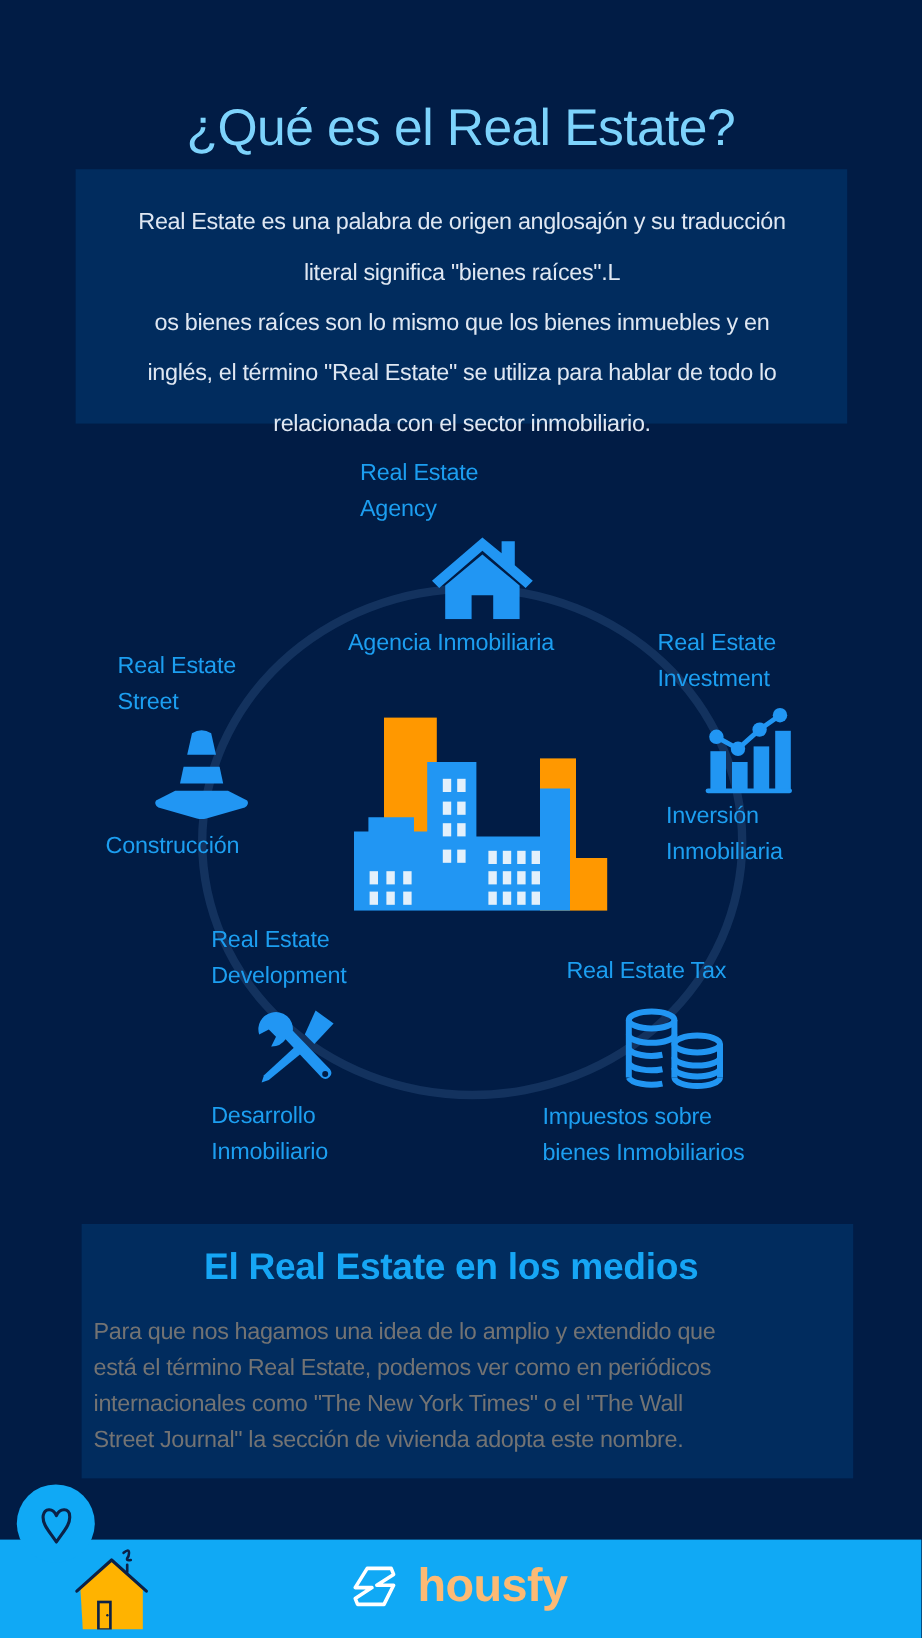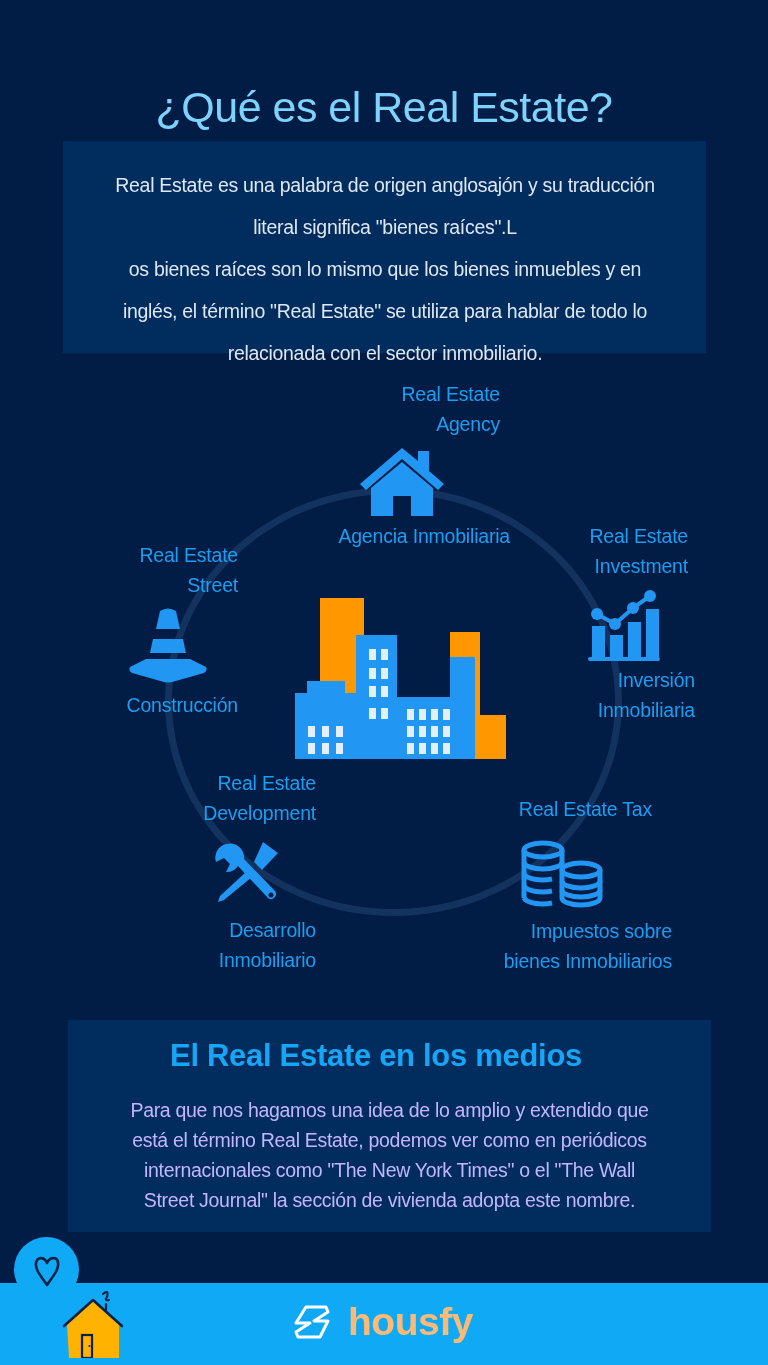--- a/index.html
+++ b/index.html
@@ -24,37 +24,37 @@
       color: #dfe7f2; font-size: 19.5px; line-height: 30px; text-align: center;
       letter-spacing: -0.3px;
     }
     .intro-text span { display: block; white-space: nowrap; margin-top: 12px; }
     .ring {
       position: absolute; left: 165px; top: 487px; width: 457px; height: 429px;
       border: 7px solid #13325e; border-radius: 50%;
     }
     .node-label {
       position: absolute; color: #1c9ef0; font-size: 19.5px; line-height: 30px;
-      text-align: right; white-space: nowrap; letter-spacing: -0.2px;
+      text-align: left; white-space: nowrap; letter-spacing: -0.2px;
     }
     .node-label span { display: block; }
     .icon { position: absolute; }
     .media-box {
       position: absolute; left: 68px; top: 1020px; width: 643px; height: 212px;
       background: #012c5e;
     }
     .media-title {
       position: absolute; left: 150px; top: 1038px;
       color: #16a6f5; font-size: 31px; font-weight: 700; letter-spacing: -0.3px;
       white-space: nowrap;
       margin-left: 20px;
     }
     .media-text {
       position: absolute; left: 78px; top: 1095px; width: 623px;
-      color: #c4b5fd; font-size: 19.5px; line-height: 30px; text-align: center;
+      color: #737373; font-size: 19.5px; line-height: 30px; 
       letter-spacing: -0.3px;
     }
     .media-text span { display: block; white-space: nowrap; }
     .footer {
       position: absolute; left: 0; top: 1283px; width: 768px; height: 82px;
       background: #10a9f5;
     }
     .heart-bubble {
       position: absolute; left: 14px; top: 1237px; width: 65px; height: 65px;
       border-radius: 50%; background: #10a9f5;

